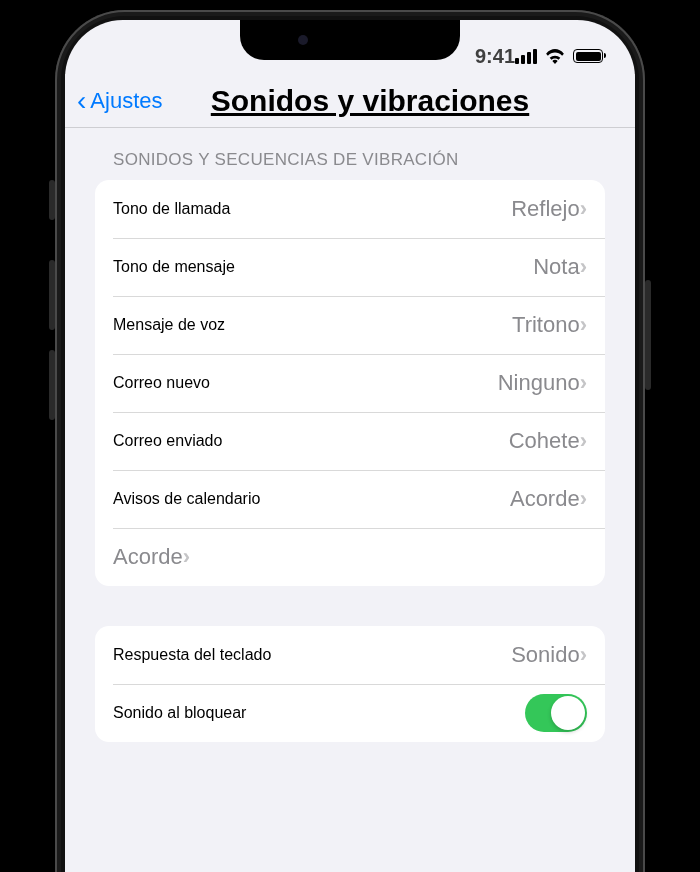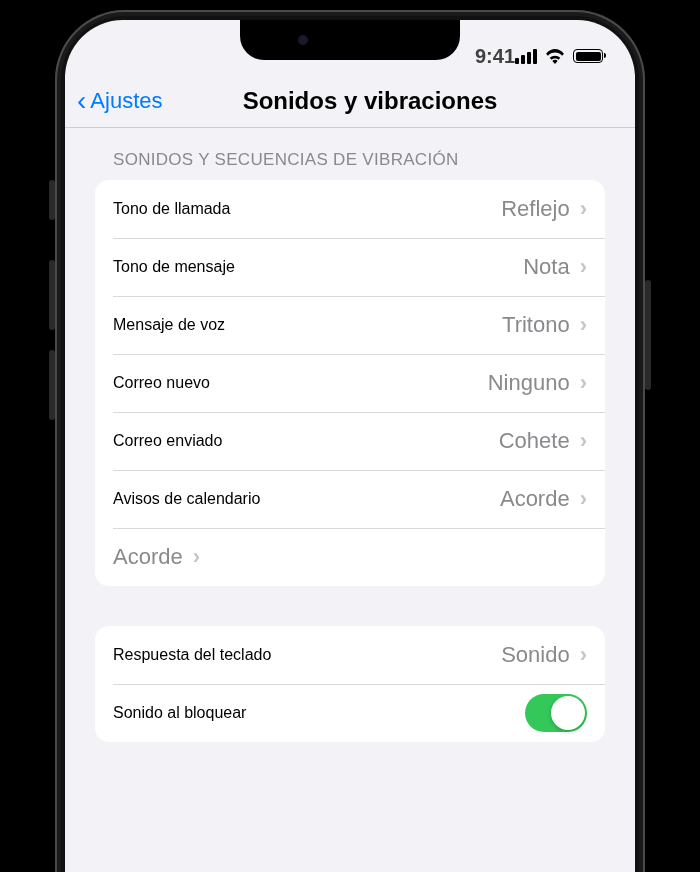--- a/index.html
+++ b/index.html
@@ -98,24 +98,25 @@
       color: #007aff;
       font-size: 22px;
       gap: 4px;
       z-index: 2;
     }
     .back-chevron { font-size: 28px; font-weight: 500; }
     .nav-title {
       position: absolute;
       left: 0; right: 0;
       text-align: center;
-      font-size: 24px;
+      font-size: 30px;
       font-weight: 600;
       color: #000;
       padding-left: 40px;
+      text-decoration: underline;
     }
     .content { padding: 0 30px; }
     .section-header {
       font-size: 17px;
       color: #8a8a8e;
       padding: 22px 18px 10px 18px;
       text-transform: uppercase;
       letter-spacing: 0.3px;
     }
     .group {
@@ -135,21 +136,21 @@
     .row:not(:last-child)::after {
       content: "";
       position: absolute;
       bottom: 0;
       left: 18px;
       right: 0;
       height: 0.5px;
       background: rgba(0,0,0,0.15);
     }
     .row-label { font-size: 16px; color: #000; }
-    .row-right { display: flex; align-items: center; gap: 10px; }
+    .row-right { display: flex; align-items: center; }
     .row-value { font-size: 22px; color: #8a8a8e; }
     .chevron { color: #c5c5c7; font-size: 22px; font-weight: 600; }
     .toggle {
       width: 62px;
       height: 38px;
       background: #34c759;
       border-radius: 19px;
       position: relative;
     }
     .toggle-knob {

